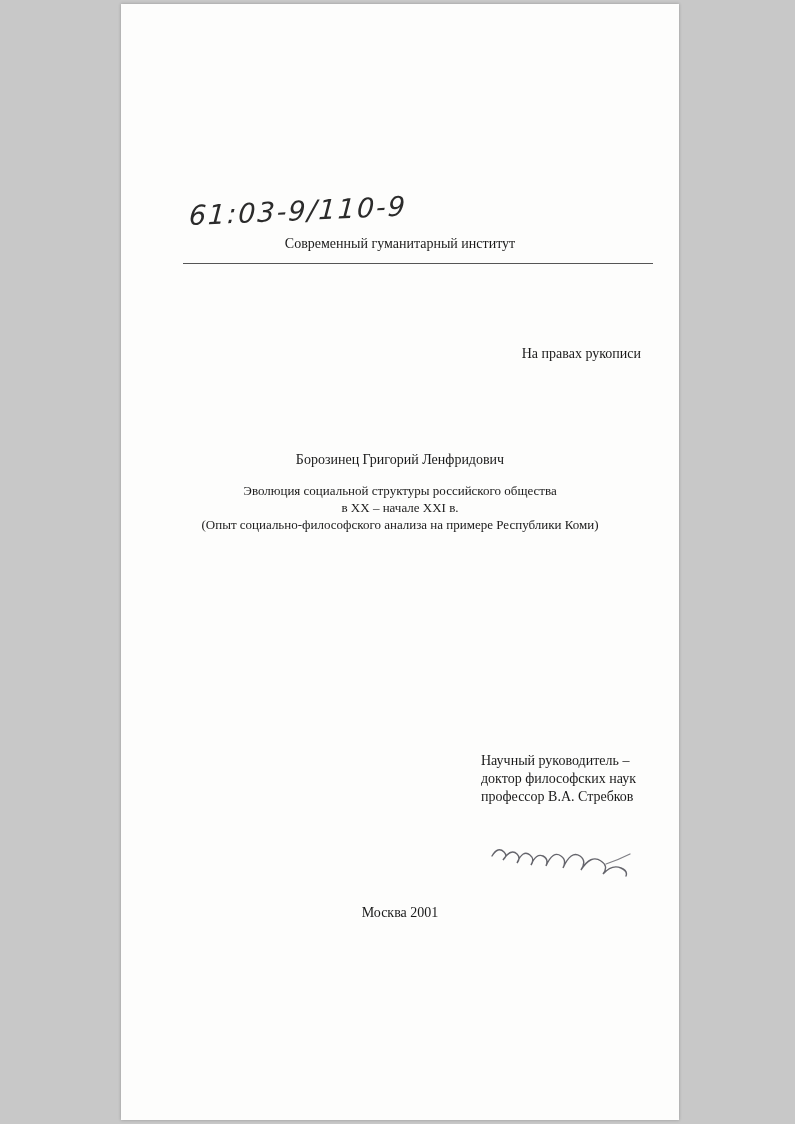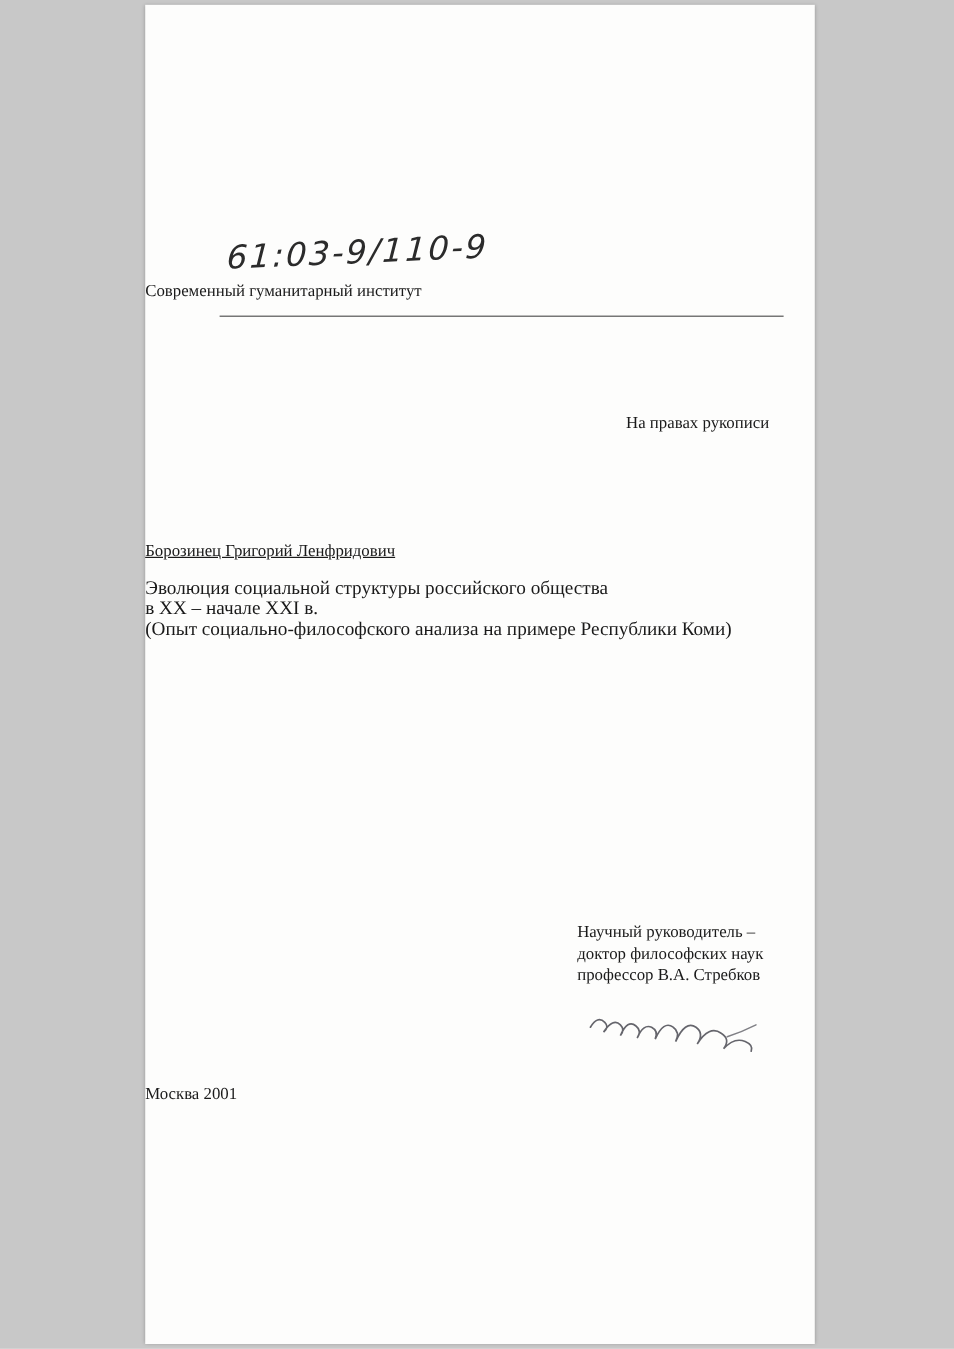--- a/index.html
+++ b/index.html
@@ -16,21 +16,21 @@
   .page {
     position: absolute;
     left: 121px;
     top: 4px;
     width: 558px;
     height: 1116px;
     background: #fdfdfc;
     box-shadow: 0 0 3px rgba(0,0,0,0.25);
   }
   .abs { position: absolute; }
-  .center { width: 100%; }
+  .center { width: 100%; text-align: center; }
   .handwritten-number {
     left: 68px;
     top: 196px;
     font-family: "DejaVu Sans", sans-serif;
     font-style: italic;
     font-size: 27px;
     letter-spacing: 2px;
     color: #2b2b2b;
     transform: rotate(-2.5deg) skewX(-6deg);
     transform-origin: left center;
@@ -50,43 +50,41 @@
   }
   .manuscript-note {
     top: 342px;
     right: 38px;
     font-size: 14px;
     text-align: right;
   }
   .author {
     top: 448px;
     font-size: 14px;
-    text-decoration: underline;
   }
   .title-block {
     top: 478px;
-    font-size: 16px;
+    font-size: 13px;
     line-height: 17px;
   }
   .specialty {
     top: 584px;
     font-size: 14px;
   }
   .dissertation-block {
     top: 646px;
     font-size: 14px;
     line-height: 17px;
   }
   .supervisor-block {
     left: 360px;
     top: 748px;
     font-size: 14px;
     line-height: 18px;
     text-align: left;
-    margin-top: 17px;
   }
   .signature {
     left: 365px;
     top: 822px;
     width: 160px;
     height: 52px;
   }
   .city-year {
     top: 901px;
     font-size: 14px;

